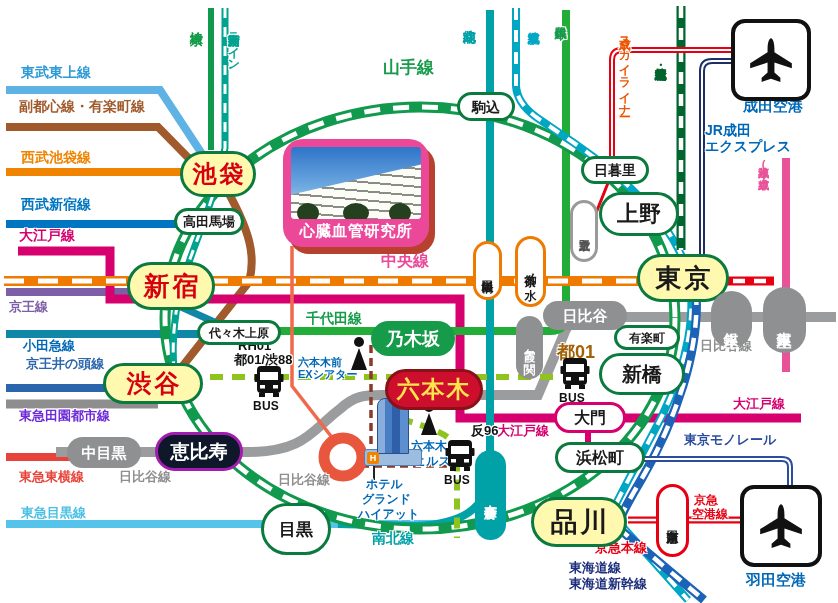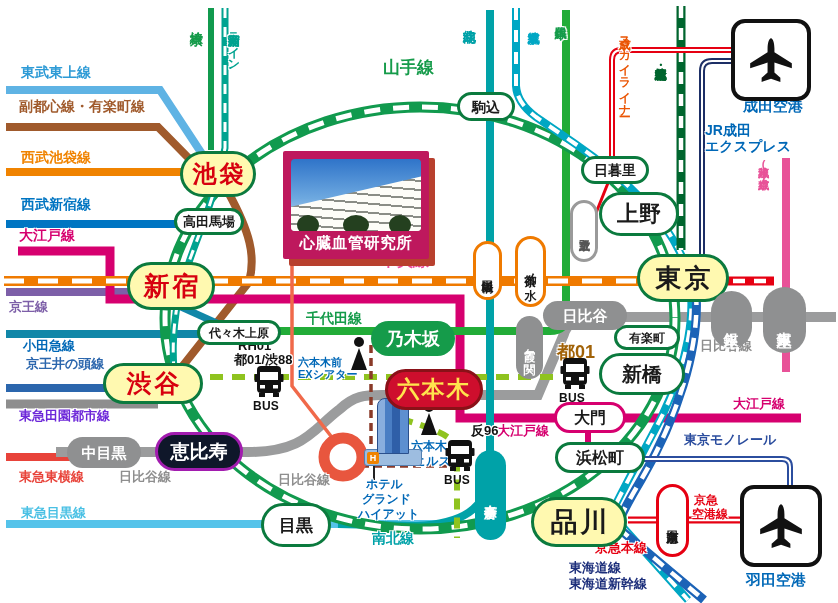--- a/index.html
+++ b/index.html
@@ -21,22 +21,22 @@
   .pill.redline-b{border-color:#e60012;}
   .pill.gray-b{border-color:#9a9a9a;color:#555;}
   .vert{writing-mode:vertical-rl;text-orientation:upright;letter-spacing:0;padding:2px 0;}
   .lbl{position:absolute;font-weight:bold;z-index:20;white-space:nowrap;line-height:1.15;
        text-shadow:1px 1px 0 #fff,-1px 1px 0 #fff,1px -1px 0 #fff,-1px -1px 0 #fff;}
   .busbox{position:absolute;z-index:35;}
   .buscap{position:absolute;z-index:35;font-weight:bold;color:#111;font-size:12px;letter-spacing:.02em;}
   .airport{position:absolute;z-index:35;background:#fff;border:4px solid #111;border-radius:14px;
            display:flex;align-items:center;justify-content:center;}
   .person{position:absolute;z-index:25;}
-  #facility-card{position:absolute;left:283px;top:139px;width:146px;height:108px;background:#be185d;
-           border-radius:2px;z-index:40;box-shadow:6px 7px 0 #b8402e;margin-top:12px;}
+  #facility-card{position:absolute;left:283px;top:139px;width:146px;height:108px;background:#ec4899;
+           border-radius:20px;z-index:40;box-shadow:6px 7px 0 #b8402e;}
   #facility-photo{position:absolute;left:8px;top:8px;width:130px;height:72px;border-radius:4px;overflow:hidden;
            background:linear-gradient(180deg,#2f74c9 0%,#6ea9e0 55%,#cfe3f2 100%);}
   #facility-bldg{position:absolute;left:0;top:14px;width:130px;height:58px;
            background:repeating-linear-gradient(185deg,#fdfdf8 0 7px,#8a8d86 7px 9px);
            clip-path:polygon(0 58%,100% 6%,100% 100%,0 100%);}
   .tree{position:absolute;bottom:-4px;width:22px;height:20px;border-radius:50%;background:#24401f;}
   #facility-label{position:absolute;left:0;right:0;bottom:5px;text-align:center;color:#fff;
            font-weight:bold;font-size:15.5px;letter-spacing:.04em;}
   #hills-tower{position:absolute;left:377px;top:398px;width:30px;height:54px;z-index:24;border-radius:8px 8px 0 0;
            background:linear-gradient(90deg,#89aede 0 22%,#4a7ec4 22% 48%,#2f5fa8 48% 72%,#5d8fd0 72%);border:1px solid #2a4f8c;}
@@ -145,21 +145,21 @@
     <div class="pill yellow" style="left: 531px; top: 497px; width: 96px; height: 50px; font-size: 27px;">品川</div>
     <div class="pill " style="left: 174px; top: 208px; width: 70px; height: 27px; font-size: 13px;">高田馬場</div>
     <div class="pill " style="left: 457px; top: 92px; width: 58px; height: 29px; font-size: 14px;">駒込</div>
     <div class="pill " style="left: 581px; top: 156px; width: 68px; height: 28px; font-size: 14px;">日暮里</div>
     <div class="pill " style="left: 599px; top: 192px; width: 80px; height: 44px; font-size: 22px;">上野</div>
     <div class="pill gray-b vert" style="left: 570px; top: 200px; width: 28px; height: 62px; font-size: 11px;">京成上野</div>
     <div class="pill " style="left: 197px; top: 320px; width: 84px; height: 25px; font-size: 12px;">代々木上原</div>
     <div class="pill " style="left: 614px; top: 325px; width: 66px; height: 25px; font-size: 12px;">有楽町</div>
     <div class="pill " style="left: 599px; top: 353px; width: 86px; height: 42px; font-size: 20px;">新橋</div>
     <div class="pill " style="left: 555px; top: 442px; width: 90px; height: 31px; font-size: 16px;">浜松町</div>
-    <div class="pill " style="left: 261px; top: 503px; width: 70px; height: 44px; font-size: 17px;">目黒</div>
+    <div class="pill " style="left: 261px; top: 503px; width: 70px; height: 52px; font-size: 17px;">目黒</div>
     <div class="pill magenta-b" style="left: 554px; top: 402px; width: 72px; height: 31px; font-size: 16px;">大門</div>
     <div class="pill redline-b vert" style="left: 656px; top: 484px; width: 33px; height: 73px; font-size: 12px;">京急蒲田</div>
     <div class="pill orange-b vert" style="left: 473px; top: 241px; width: 29px; height: 59px; font-size: 12px;">飯田橋</div>
     <div class="pill orange-b vert" style="left: 515px; top: 236px; width: 31px; height: 71px; font-size: 12px;">御茶ノ水</div>
     <div class="pill gray" style="left: 67px; top: 437px; width: 74px; height: 31px; font-size: 15px;">中目黒</div>
     <div class="pill gray-green" style="left: 155px; top: 432px; width: 88px; height: 39px; font-size: 19px;">恵比寿</div>
     <div class="pill gray" style="left: 543px; top: 301px; width: 84px; height: 29px; font-size: 15px;">日比谷</div>
     <div class="pill gray vert" style="left: 516px; top: 316px; width: 27px; height: 63px; font-size: 12px;">霞ヶ関</div>
     <div class="pill gray vert" style="left: 711px; top: 291px; width: 41px; height: 57px; font-size: 15px;">銀座</div>
     <div class="pill gray vert" style="left: 763px; top: 287px; width: 43px; height: 66px; font-size: 15px;">東銀座</div>

